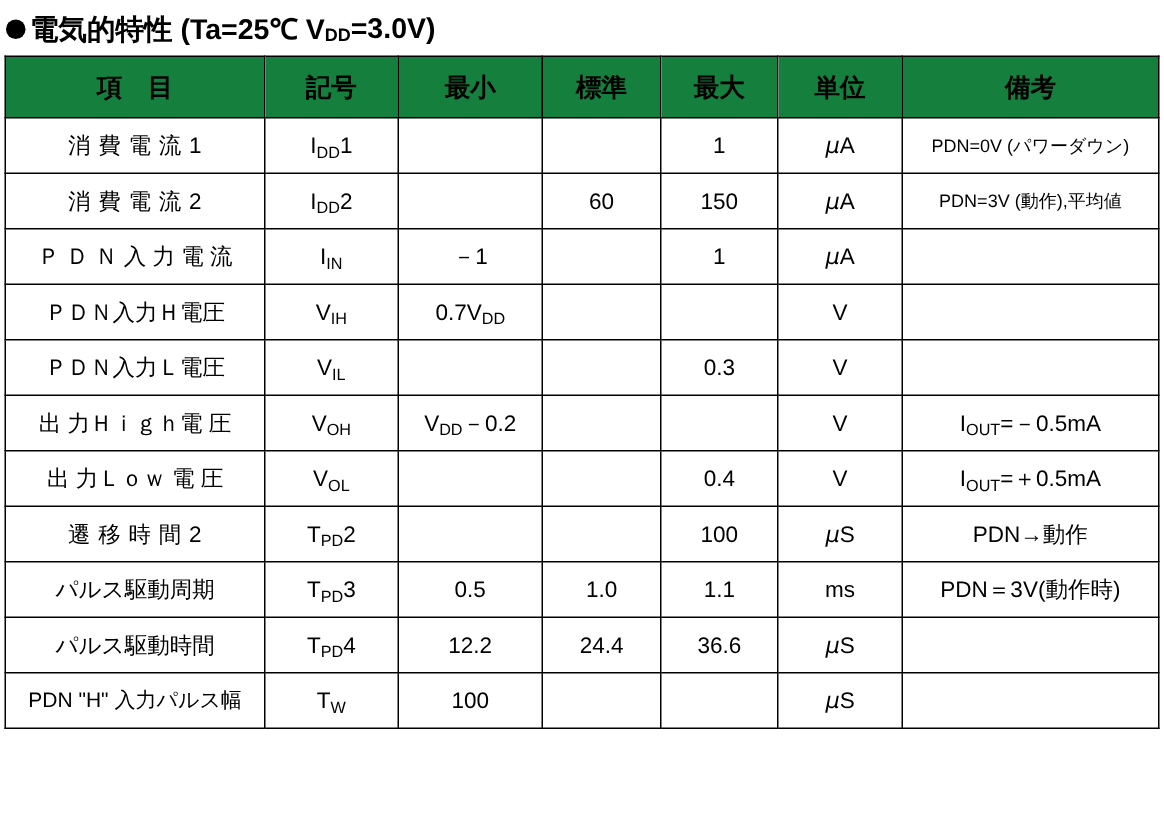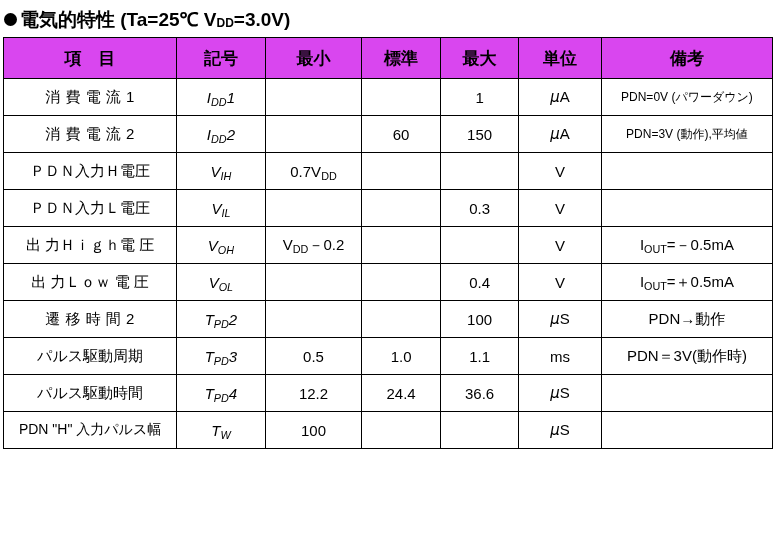--- a/index.html
+++ b/index.html
@@ -55,21 +55,21 @@
     border: 1px solid #000000;
     height: 36px;
     padding: 0 4px;
     text-align: center;
     vertical-align: middle;
     font-size: 15px;
     white-space: nowrap;
     overflow: hidden;
   }
   table.spec thead th {
-    background: #d946ef;
+    background: #15803d;
     font-weight: bold;
     font-size: 17px;
     height: 40px;
   }
   .col-item   { width: 172px; }
   .col-sym    { width: 88px; }
   .col-min    { width: 96px; }
   .col-typ    { width: 78px; }
   .col-max    { width: 78px; }
   .col-unit   { width: 82px; }
@@ -83,21 +83,20 @@
   td.item.tight {
     letter-spacing: 0px;
     font-size: 15px;
   }
   td.item.tighter {
     letter-spacing: 0px;
     font-size: 14px;
   }
   td.sym {
     font-size: 16px;
-    font-style: italic;
   }
   td.val, td.unit {
     font-size: 15px;
   }
   td.note {
     font-size: 13px;
   }
   td.note.small {
     font-size: 12px;
   }
@@ -160,20 +159,29 @@
       <tr>
         <td class="item">消 費 電 流 2</td>
         <td class="sym"><span>I</span><sub>DD</sub><span>2</span></td>
         <td class="val"></td>
         <td class="val">60</td>
         <td class="val">150</td>
         <td class="unit"><span class="mu">μ</span><span>A</span></td>
         <td class="note small">PDN=3V (動作),平均値</td>
       </tr>
 
+      <tr>
+        <td class="item tight">Ｐ Ｄ Ｎ 入 力 電 流</td>
+        <td class="sym"><span>I</span><sub>IN</sub></td>
+        <td class="val">－1</td>
+        <td class="val"></td>
+        <td class="val">1</td>
+        <td class="unit"><span class="mu">μ</span><span>A</span></td>
+        <td class="note"></td>
+      </tr>
 
       <tr>
         <td class="item tight">ＰＤＮ入力Ｈ電圧</td>
         <td class="sym"><span>V</span><sub>IH</sub></td>
         <td class="val"><span>0.7V</span><sub>DD</sub></td>
         <td class="val"></td>
         <td class="val"></td>
         <td class="unit">V</td>
         <td class="note"></td>
       </tr>

